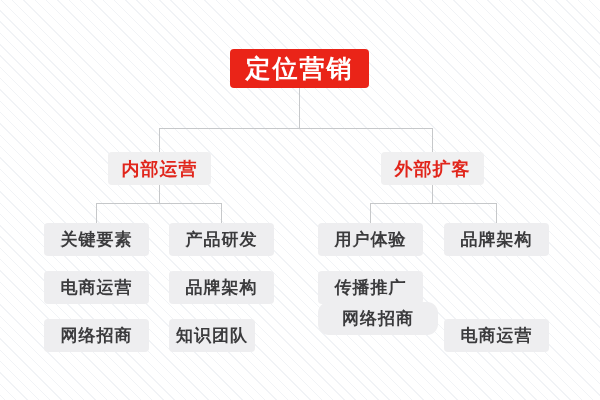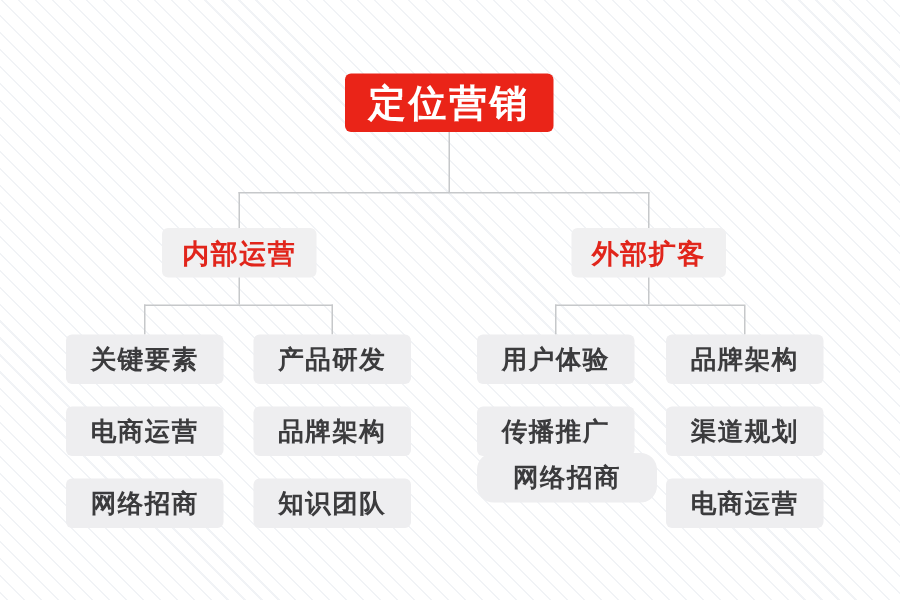--- a/index.html
+++ b/index.html
@@ -117,37 +117,34 @@
   <div class="node node-leaf" style="left:44px; top:319px; width:105px; height:33px;">
     <span>网络招商</span>
   </div>
 
   <div class="node node-leaf" style="left:169px; top:223px; width:105px; height:33px;">
     <span>产品研发</span>
   </div>
   <div class="node node-leaf" style="left:169px; top:271px; width:105px; height:33px;">
     <span>品牌架构</span>
   </div>
-  <div class="node node-leaf" style="left:169px; top:319px; width:105px; height:33px;">
+  <div class="node node-leaf" style="left:169px; top:319px; width:86px; height:33px;">
     <span>知识团队</span>
   </div>
 
   <div class="node node-leaf" style="left:318px; top:223px; width:105px; height:33px;">
     <span>用户体验</span>
   </div>
   <div class="node node-leaf" style="left:318px; top:271px; width:105px; height:33px;">
     <span>传播推广</span>
   </div>
   <div class="node node-leaf" style="left:318px; top:302px; width:120px; height:33px;border-radius:11px;">
     <span>网络招商</span>
   </div>
 
   <div class="node node-leaf" style="left:444px; top:223px; width:105px; height:33px;">
     <span>品牌架构</span>
   </div>
-  <div class="node node-leaf" style="left:444px; top:271px; width:105px; height:33px;">
-    <span>渠道规划</span>
-  </div>
   <div class="node node-leaf" style="left:444px; top:319px; width:105px; height:33px;">
     <span>电商运营</span>
   </div>
 
 </div>
 
 </body></html>

